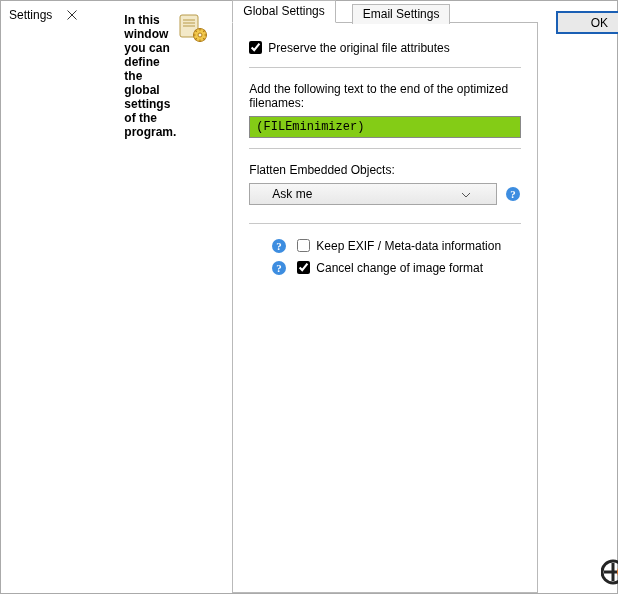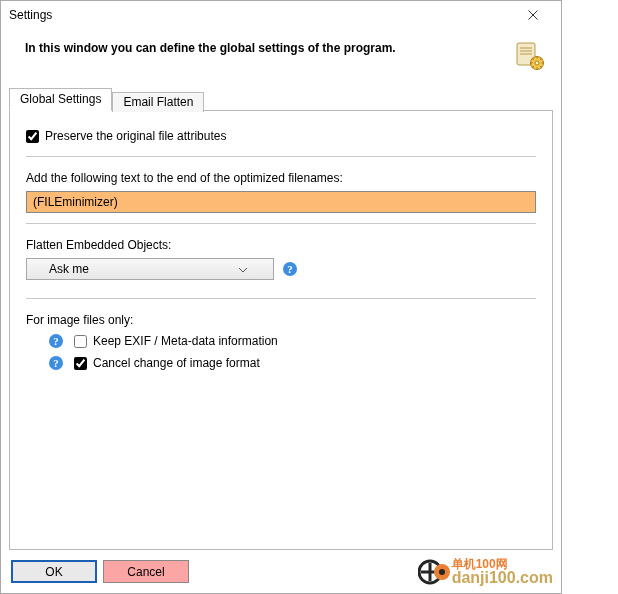--- a/index.html
+++ b/index.html
@@ -6,24 +6,24 @@
   html, body {
     margin: 0; padding: 0;
     width: 618px; height: 594px;
     font-family: "Segoe UI", Tahoma, Arial, sans-serif;
     font-size: 12px;
     color: #000;
     background: #fff;
     overflow: hidden;
   }
   .window {
-    width: 562px; height: 594px;
+    width: 618px; height: 594px;
     border: 1px solid #aaa;
     display: flex;
-    flex-direction: column;
+    flex-direction: row;
     background: #fff;
   }
   .titlebar {
     height: 28px;
     display: flex;
     align-items: center;
     padding: 0 8px 0 8px;
     font-size: 12px;
     color: #000;
   }
@@ -57,20 +57,21 @@
     display: flex;
     flex-direction: column;
   }
   .tabstrip {
     display: flex;
     align-items: flex-end;
     height: 22px;
     position: relative;
     z-index: 2;
     margin-bottom: -1px;
+    gap: 16px;
   }
   .tab {
     border: 1px solid #b9b9b9;
     border-bottom: none;
     background: #fff;
     padding: 3px 10px 4px 10px;
     font-size: 12px;
     margin-right: 0px;
     position: relative;
     cursor: default;
@@ -89,34 +90,34 @@
   .tabbody {
     flex: 1;
     border: 1px solid #b9b9b9;
     padding: 18px 16px 10px 16px;
     background: #fff;
     position: relative;
   }
   .row { margin-bottom: 6px; }
   .hr { border: none; border-top: 1px solid #c8c8c8; margin: 10px 0 14px 0; }
   label.cb {
-    display: inline-flex; align-items: flex-end; gap: 6px;
+    display: inline-flex; align-items: flex-start; gap: 6px;
     cursor: default;
   }
   input[type=checkbox] {
     width: 13px; height: 13px; margin: 0;
     accent-color: #000;
   }
   input[type=text].fullinput {
     width: 100%;
     height: 22px;
     border: 1px solid #888;
     padding: 2px 6px;
-    font-family: Liberation Sans, sans-serif; font-size: 12px;
-    background: #fdba74;
+    font-family: Liberation Mono, monospace; font-size: 12px;
+    background: #84cc16;
   }
   .select {
     width: 248px; height: 22px;
     border: 1px solid #a6a6a6;
     background: linear-gradient(#f7f7f7,#e8e8e8);
     display: inline-flex; align-items: center;
     padding: 0 22px;
     position: relative;
     cursor: default;
   }
@@ -209,21 +210,21 @@
       </svg>
     </div>
   </div>
 
   <div class="tabs-region">
     <div class="tabstrip">
       <div class="tab active">
         <span>Global Settings</span>
       </div>
       <div class="tab inactive">
-        <span>Email Flatten</span>
+        <span>Email Settings</span>
       </div>
     </div>
 
     <div class="tabbody">
 
       <div class="row">
         <label class="cb">
           <input type="checkbox" checked="" style="">
           <span>Preserve the original file attributes</span>
         </label>
@@ -255,23 +256,20 @@
         <span class="help-icon">
           <svg viewBox="0 0 16 16">
               <circle cx="8" cy="8" r="7" fill="#3d8de0"></circle>
               <text x="8" y="12" text-anchor="middle" font-size="11" font-family="Georgia,serif" font-weight="bold" fill="#fff">?</text>
             </svg>
         </span>
       </div>
 
       <hr class="hr" style="margin-top:18px;">
 
-      <div class="row">
-        <span>For image files only:</span>
-      </div>
 
       <div class="indent">
         <div class="option-row">
           <span class="help-icon inline">
             <svg viewBox="0 0 16 16">
                 <circle cx="8" cy="8" r="7" fill="#3d8de0"></circle>
                 <text x="8" y="12" text-anchor="middle" font-size="11" font-family="Georgia,serif" font-weight="bold" fill="#fff">?</text>
               </svg>
           </span>
           <label class="cb">

